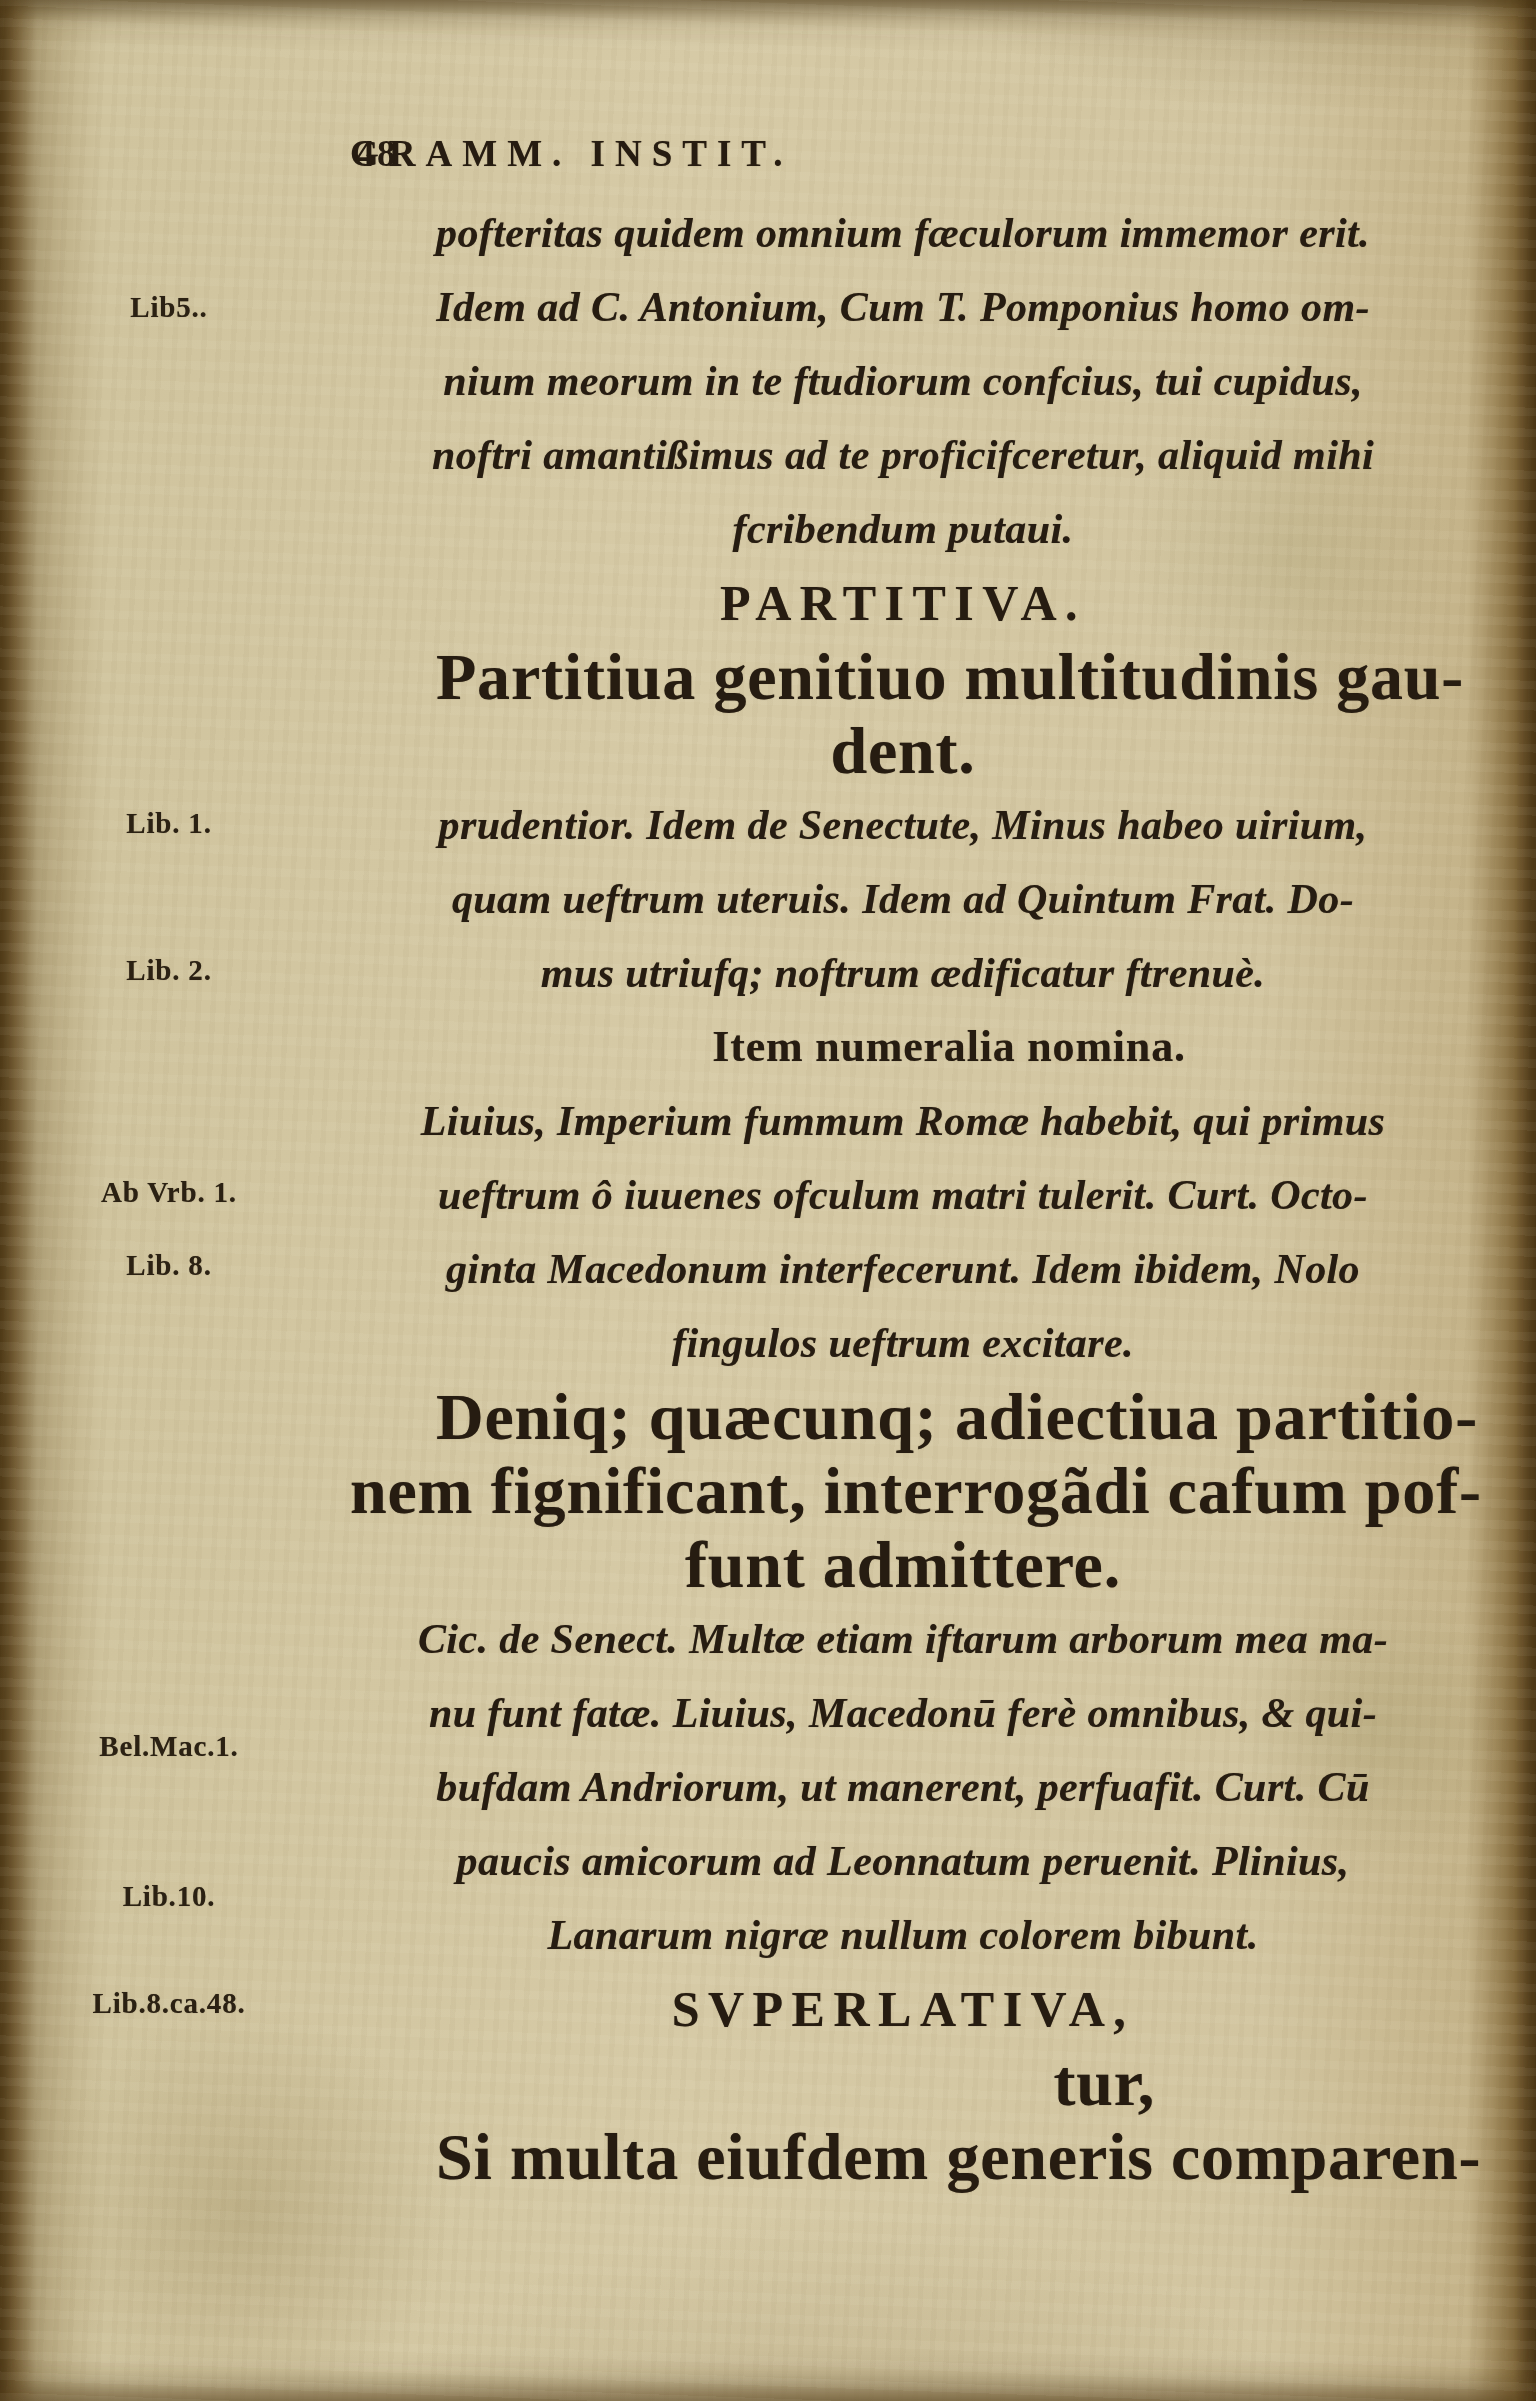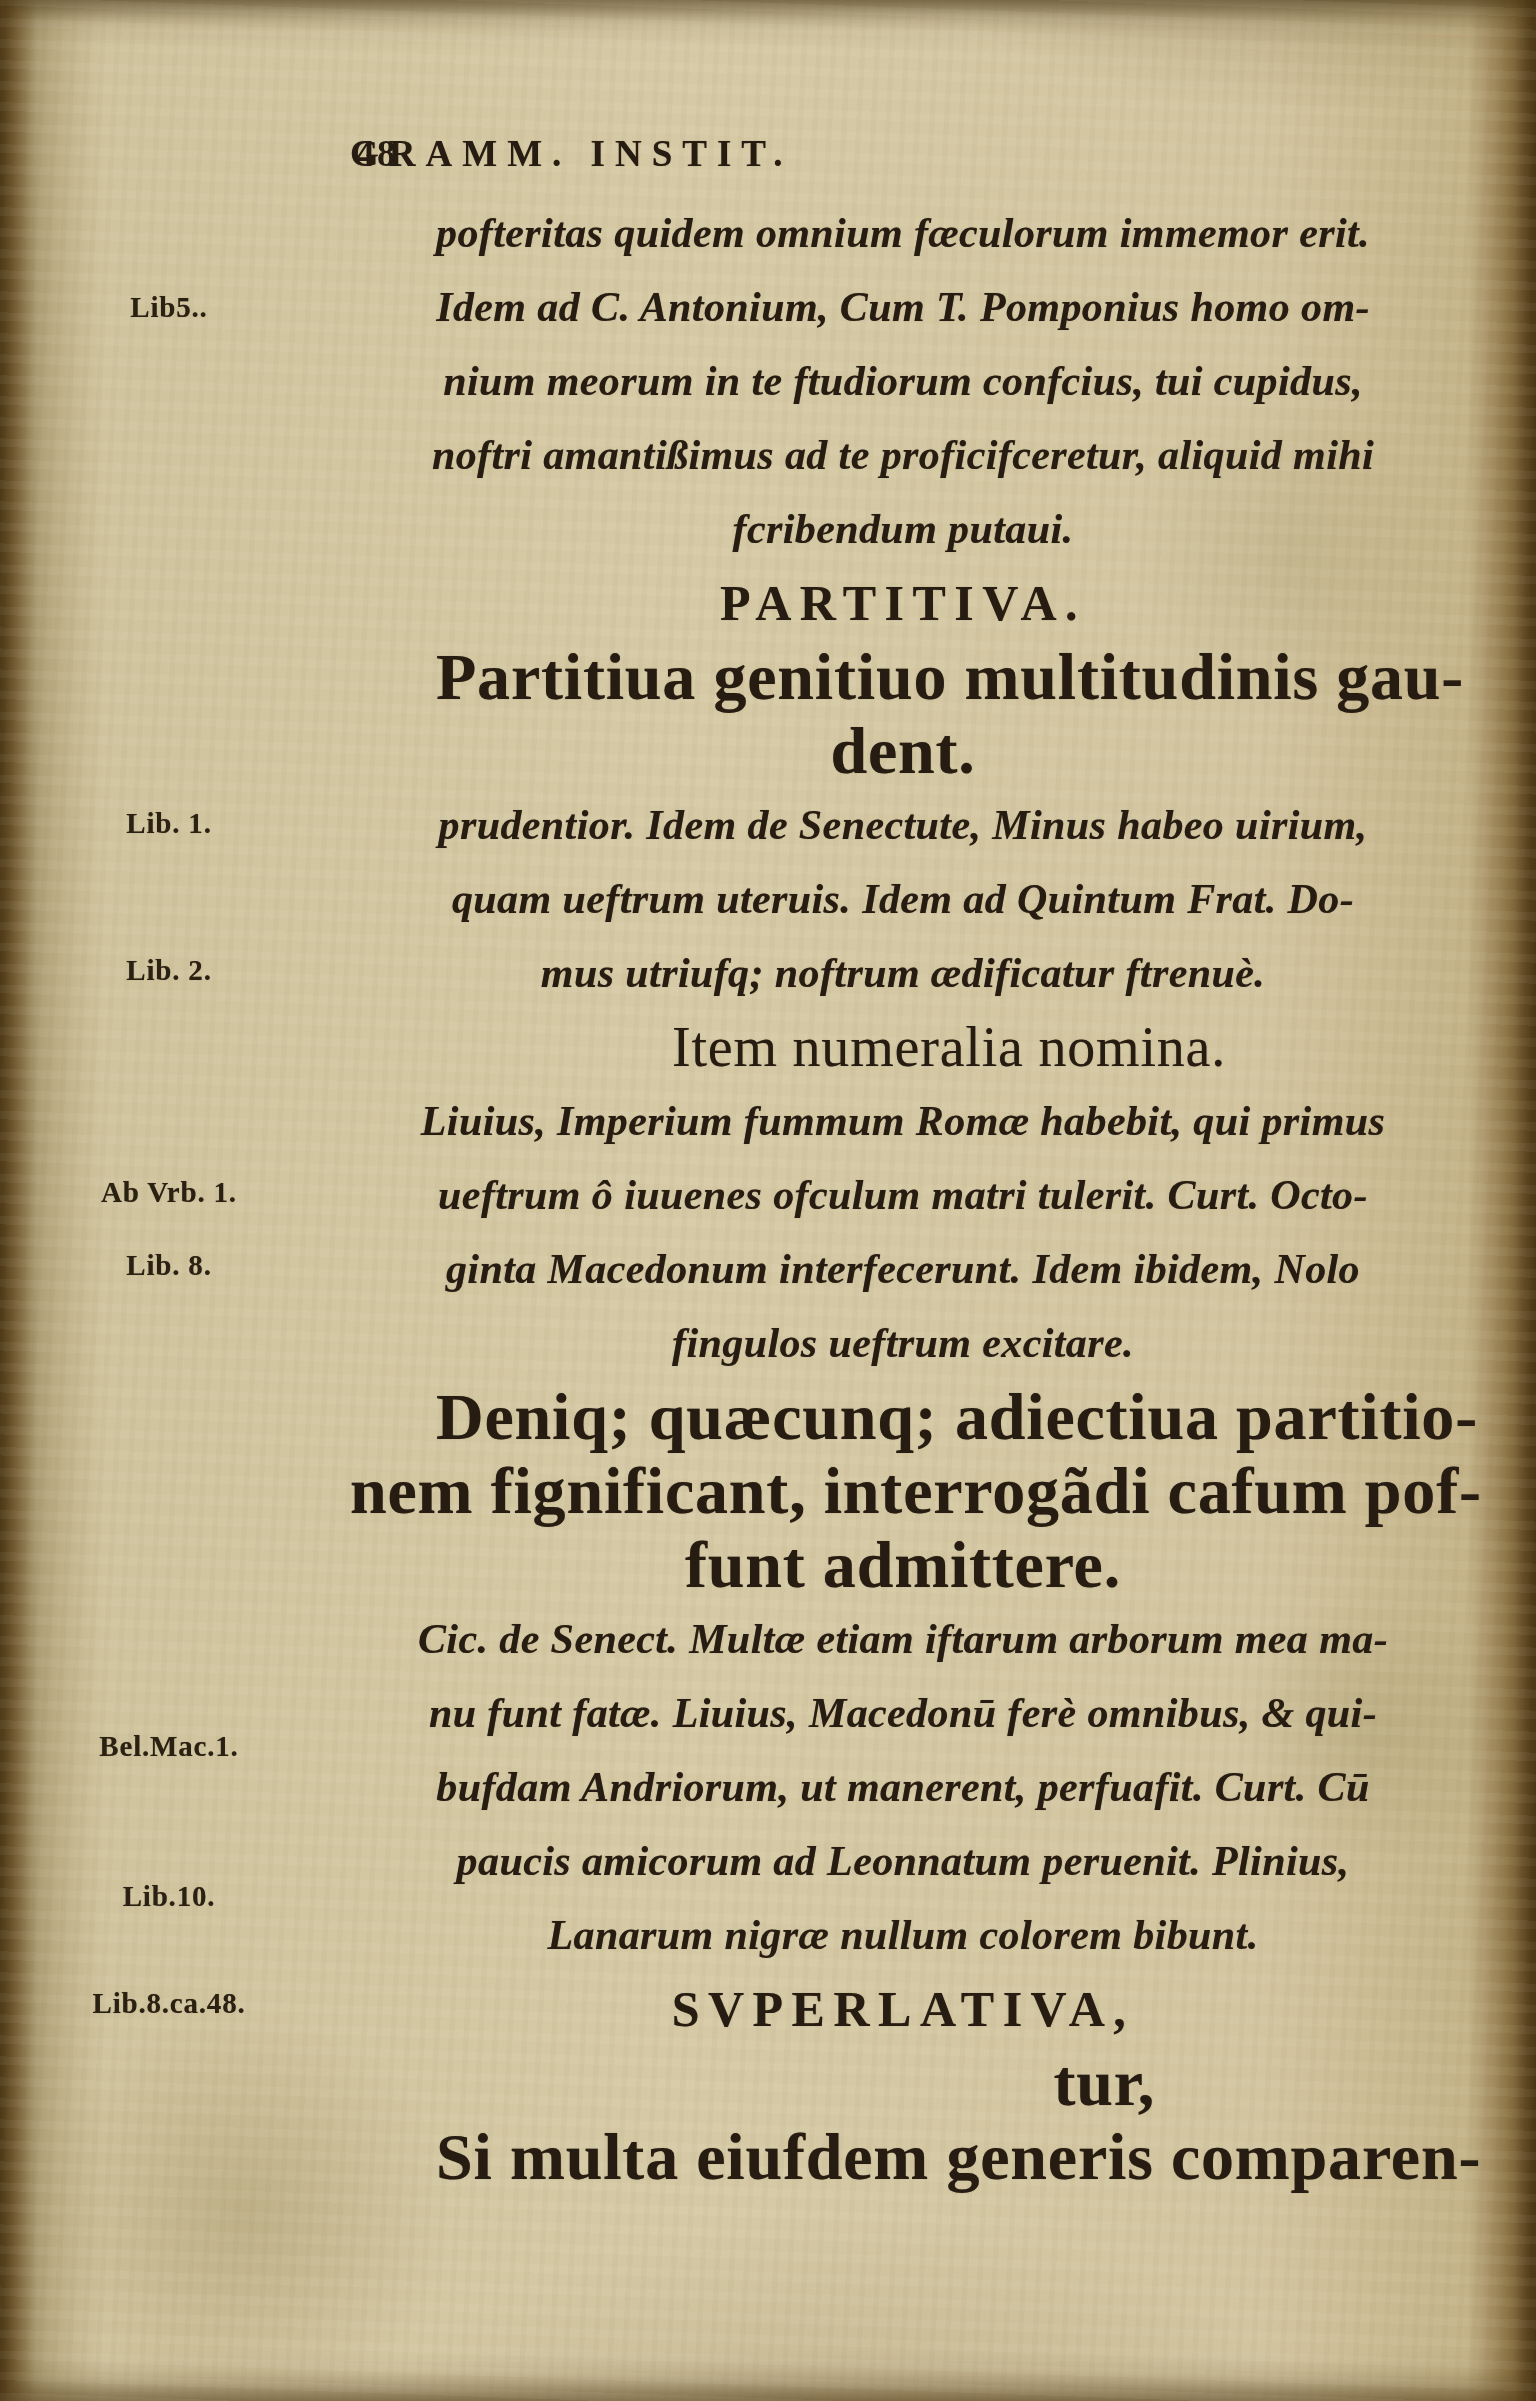--- a/index.html
+++ b/index.html
@@ -54,21 +54,21 @@
   .t-italic {
     font-style: italic; font-weight: 700; font-size: 42px; letter-spacing: 0.4px;
   }
   .t-caps {
     text-align: center; font-size: 50px; font-weight: 700; letter-spacing: 8.5px;
   }
   .t-large {
     font-size: 66px; font-weight: 700; letter-spacing: 0.8px;
   }
   .t-headroman {
-    font-size: 56px; font-weight: 400; letter-spacing: 0.8px; text-indent: 92px;
+    font-size: 44px; font-weight: 700; letter-spacing: 0.8px; text-indent: 92px;
   }
   .indent { text-indent: 86px; }
   .align-tur { text-align: right; padding-right: 301px; }
   .margin-note {
     position: absolute; left: 54px; width: 230px; height: 74px;
     text-align: center; font-size: 29px; line-height: 74px; font-weight: 700;
     letter-spacing: 0.8px; color: #2b2113;
     text-shadow: 0 0 0.8px rgba(45, 30, 10, 0.45);
   }
 </style>

